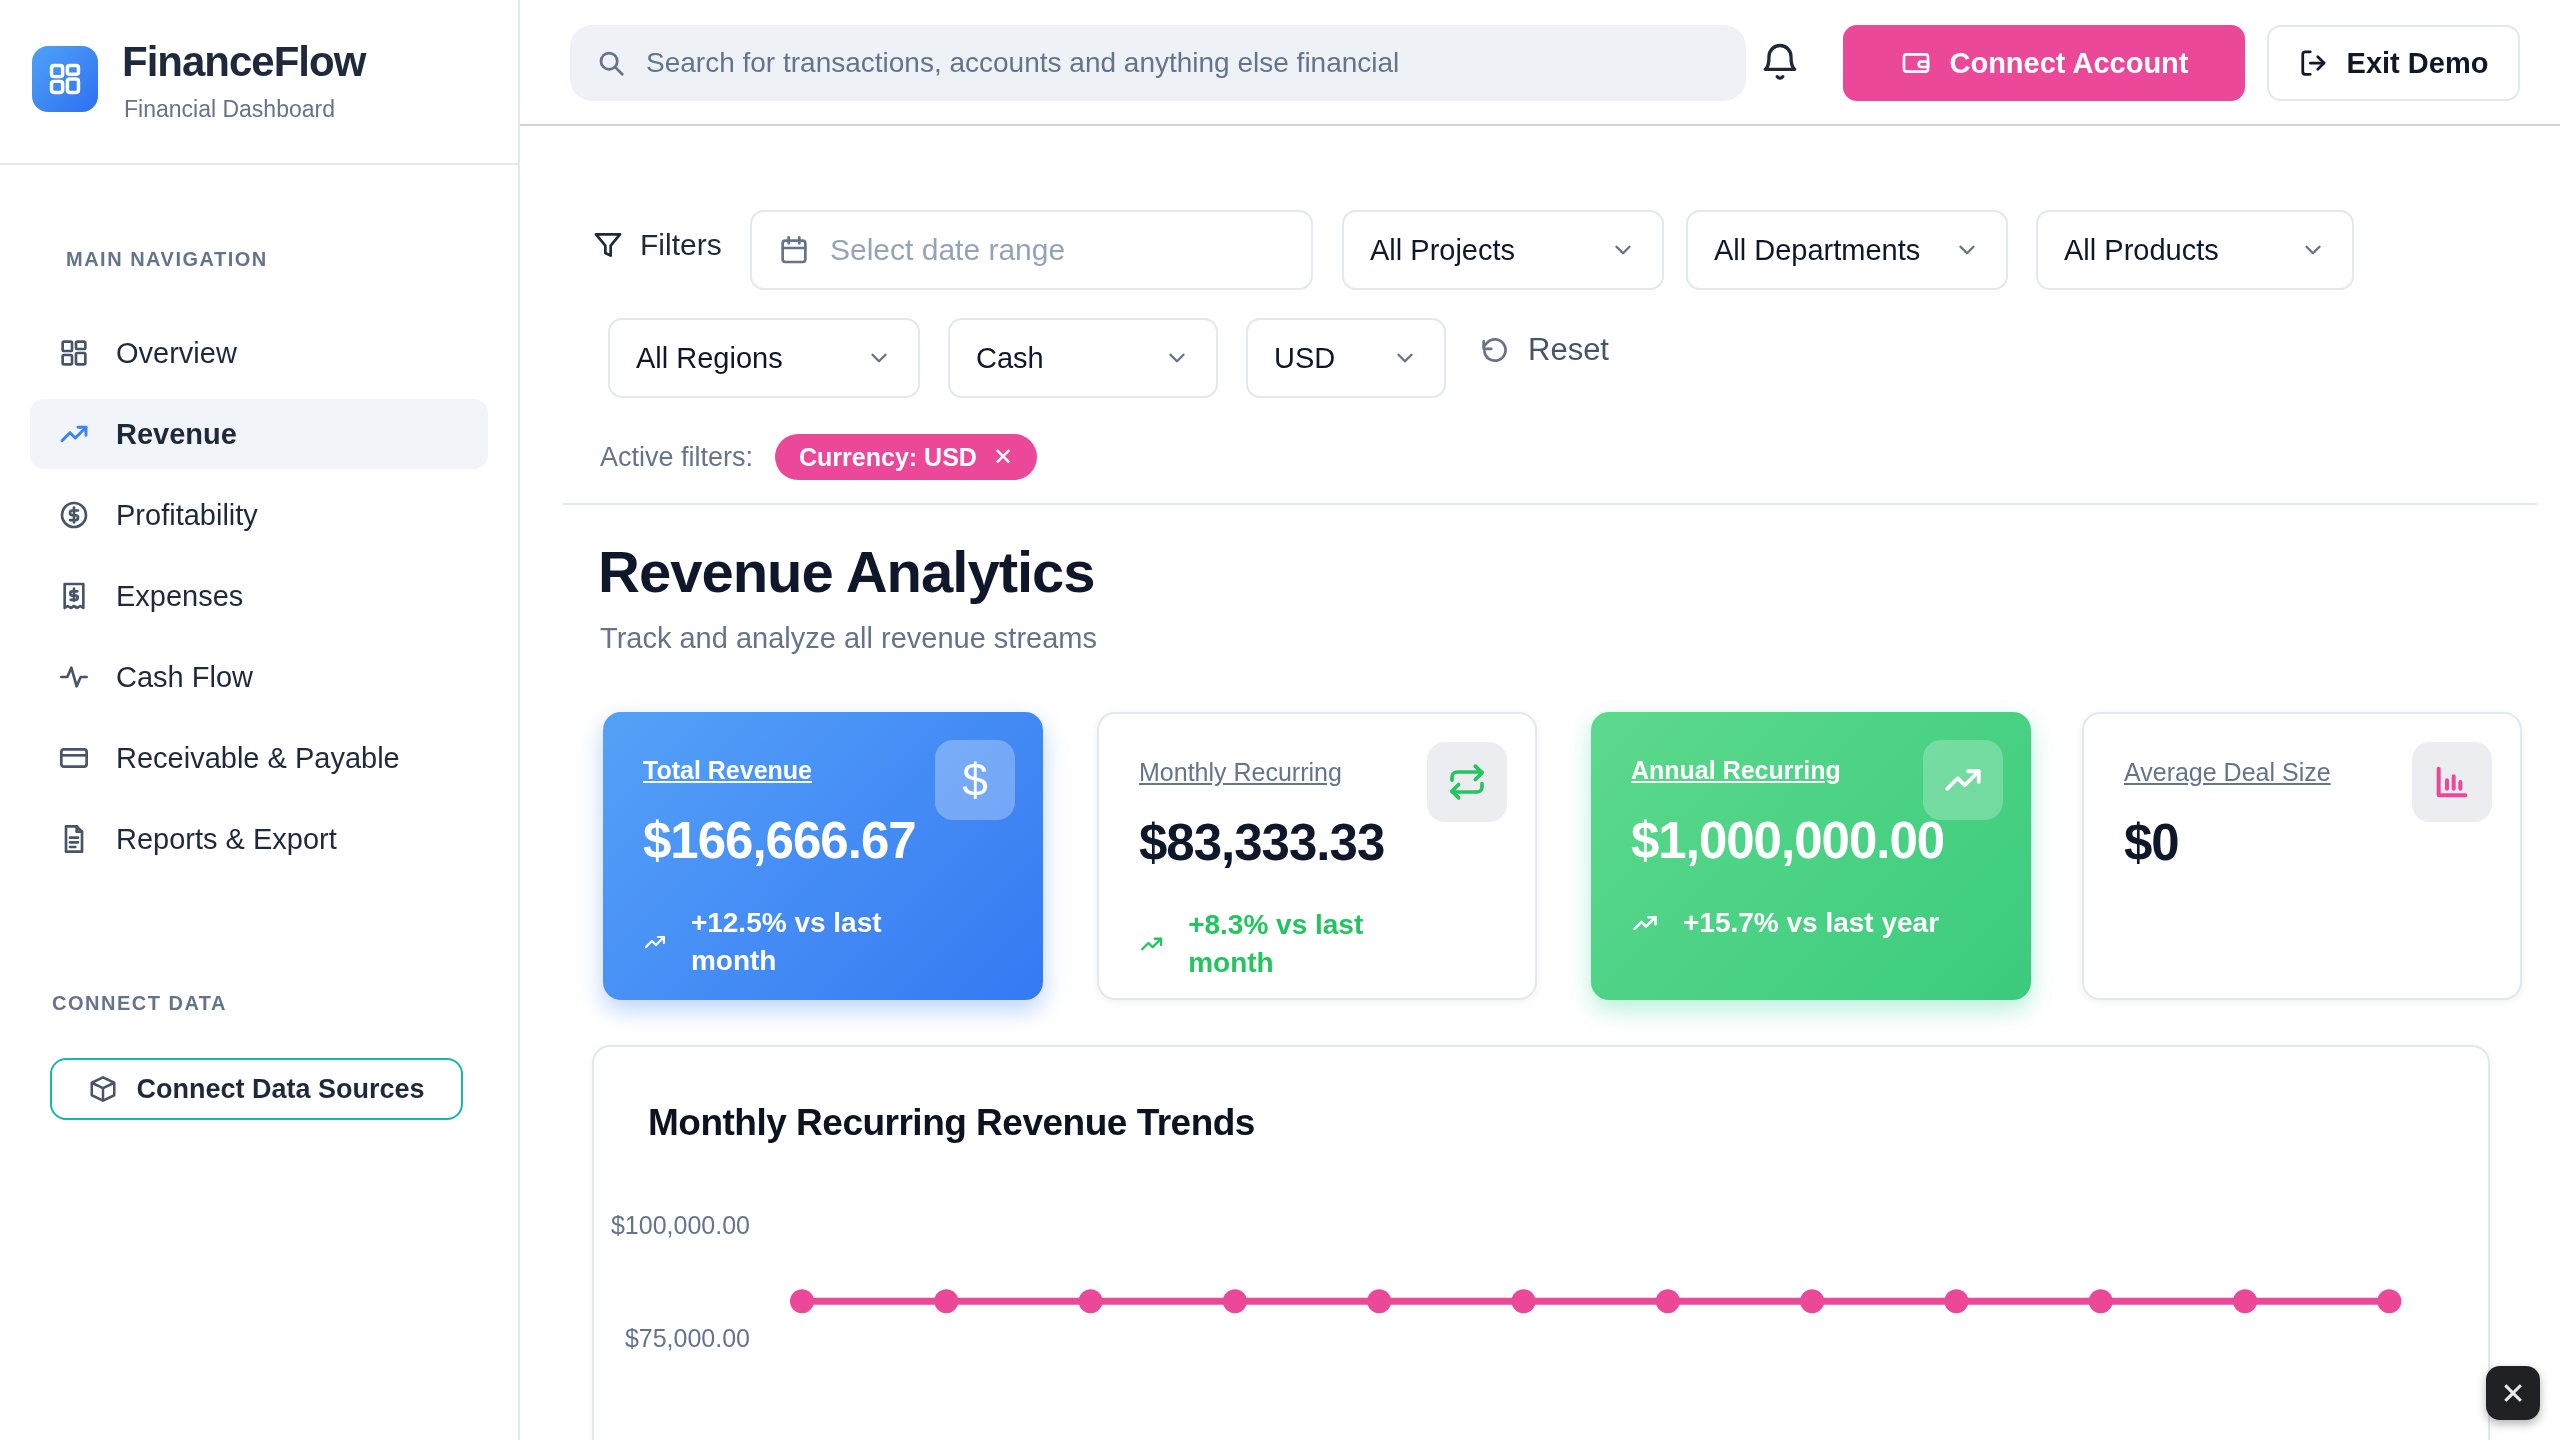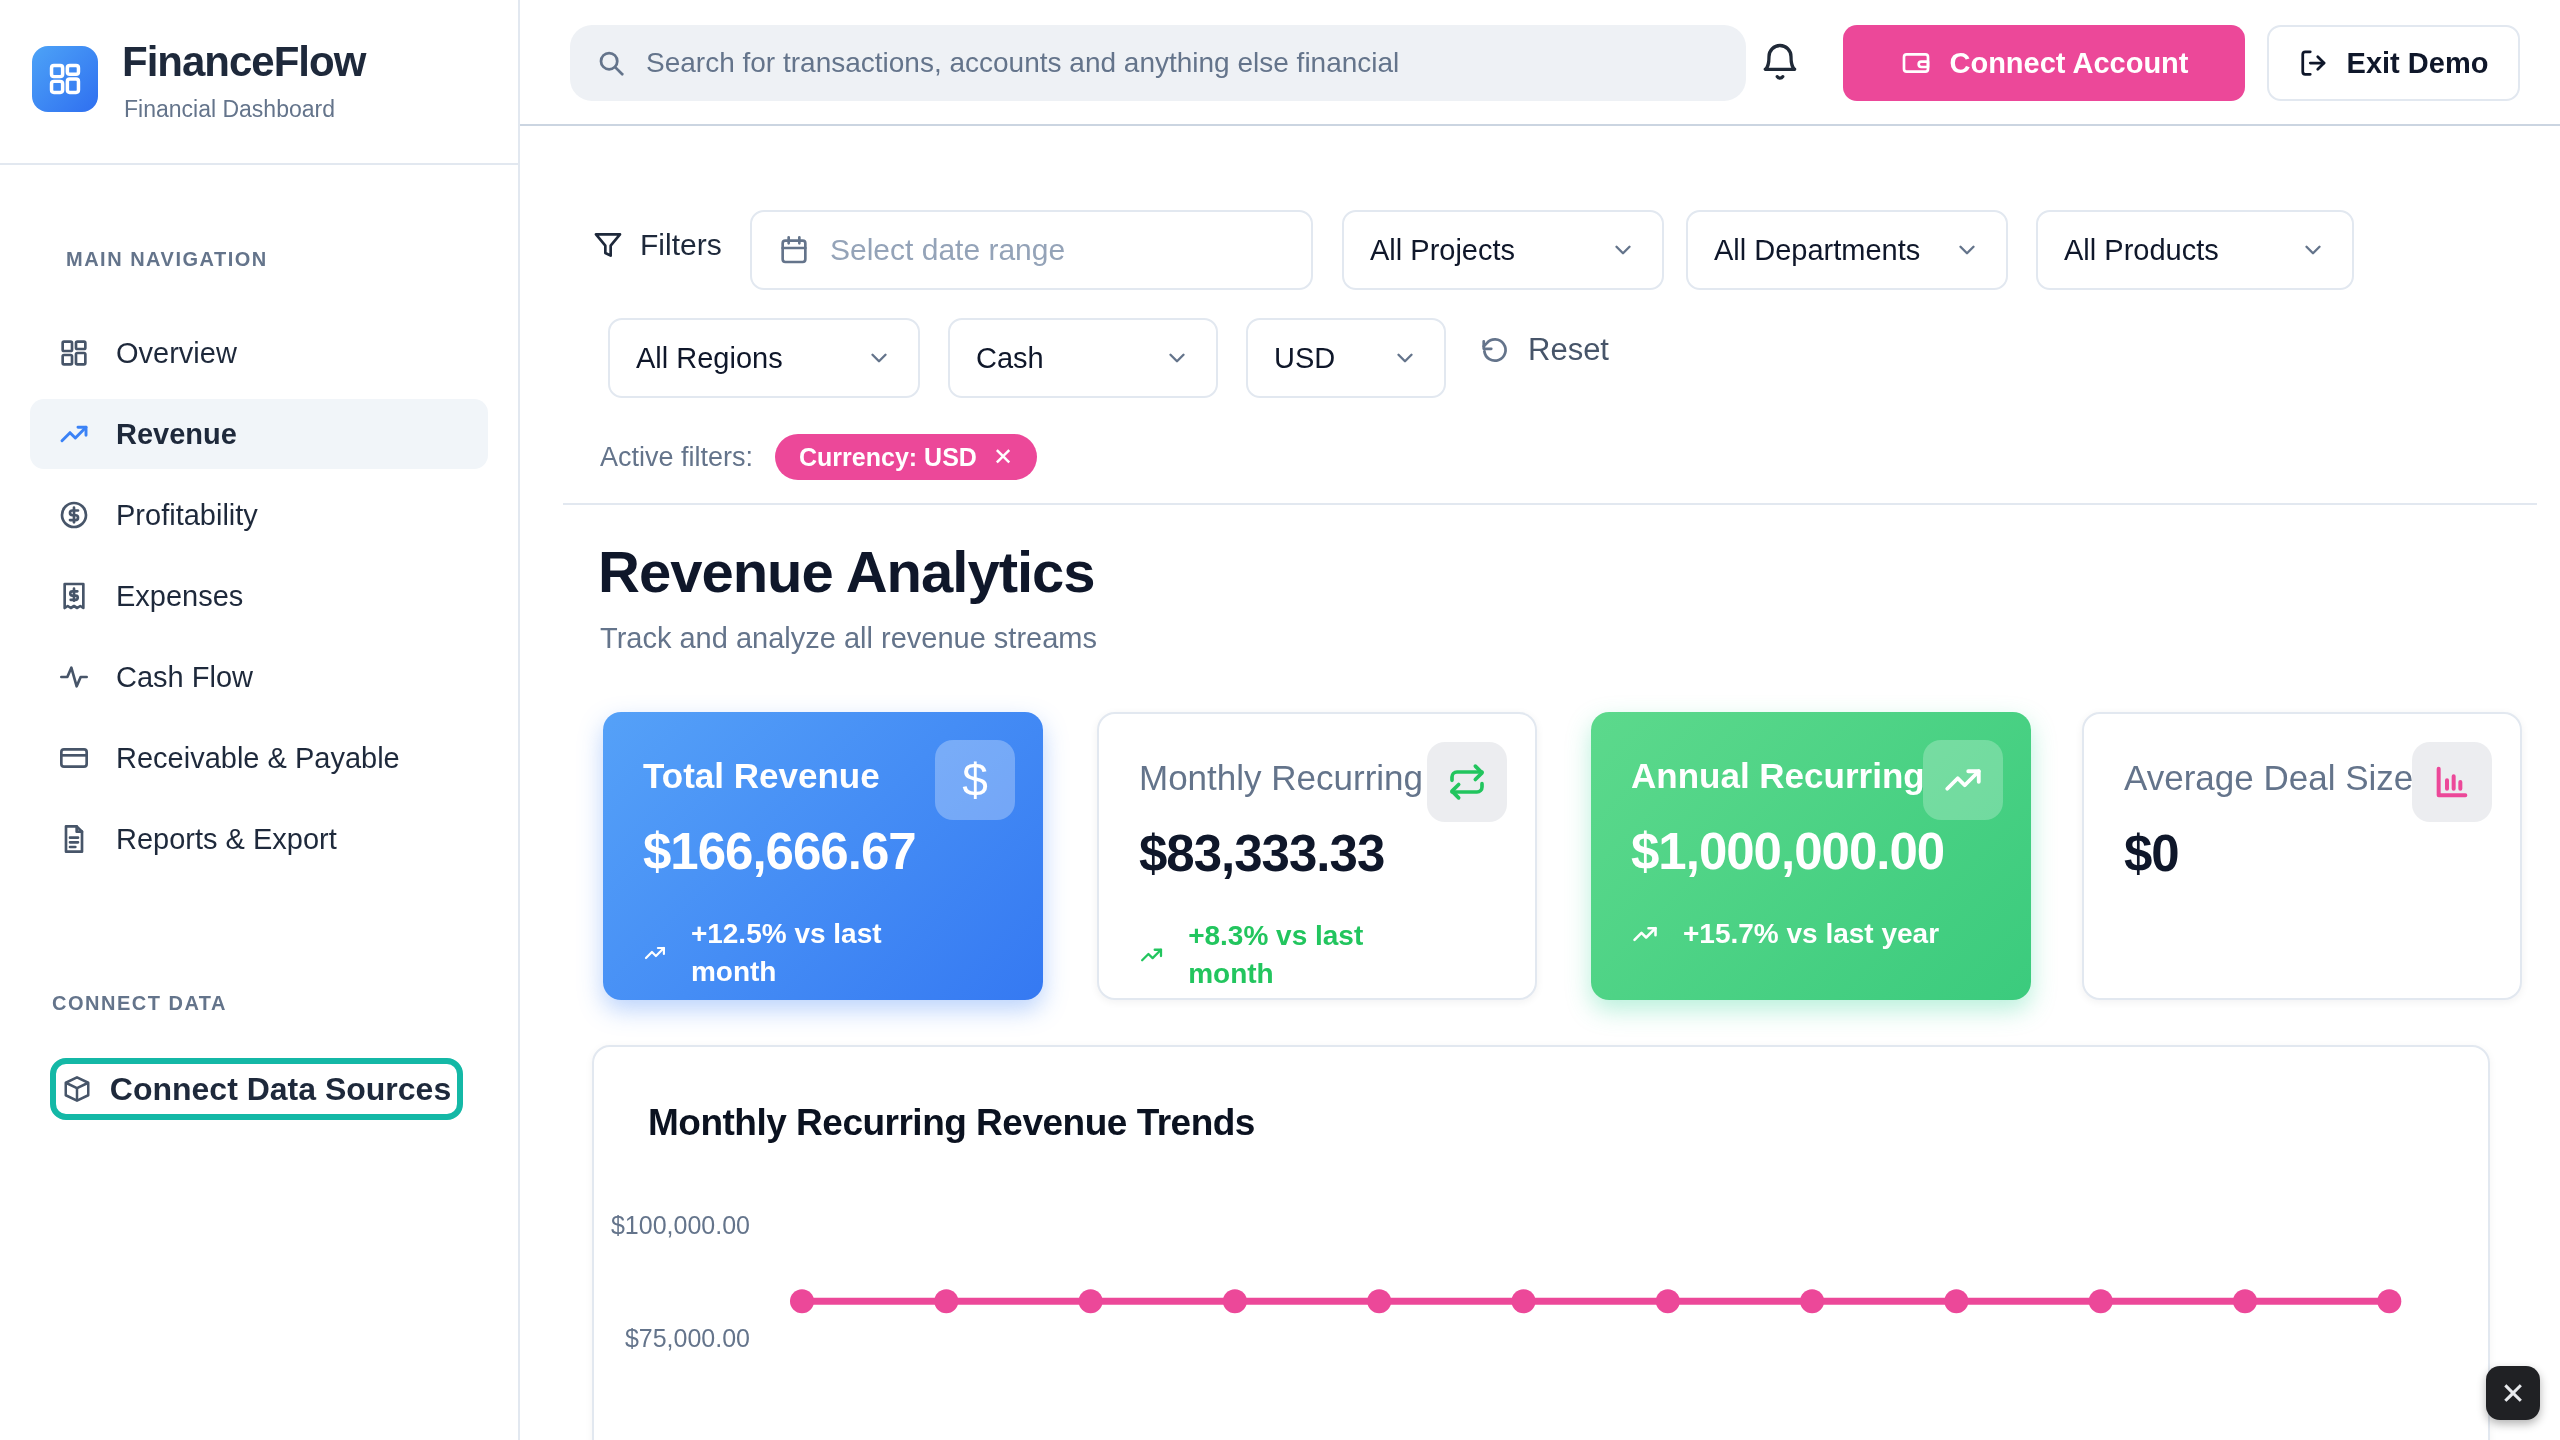--- a/index.html
+++ b/index.html
@@ -14,23 +14,23 @@
     background:linear-gradient(135deg,#4da3f7,#2f6ff0); display:flex; align-items:center; justify-content:center; }
   .brand-title { left:122px; top:38px; font-size:42px; font-weight:700; color:#1e293b; letter-spacing:-1px; }
   .brand-sub { left:124px; top:96px; font-size:23px; color:#64748b; }
   .side-divider { left:0; top:163px; width:520px; height:2px; background:#e2e8f0; }
   .section-label { font-size:20px; font-weight:700; letter-spacing:1.5px; color:#64748b; }
   #nav { left:30px; top:318px; width:458px; display:flex; flex-direction:column; gap:11px; }
   .nav-item { display:flex; align-items:center; gap:26px; height:70px; padding:0 28px;
     border-radius:14px; font-size:29px; font-weight:500; color:#1e293b; cursor:pointer; }
   .nav-item svg { flex:0 0 auto; }
   .nav-item.active { background:#f1f5f9; font-weight:600; }
-  .connect-btn { left:50px; top:1058px; width:413px; height:62px; border:6px solid #14b8a6;
+  .connect-btn { left:50px; top:1058px; width:413px; height:62px; border:2px solid #14b8a6;
     border-radius:16px; background:#fff; display:flex; align-items:center; justify-content:center;
-    gap:18px; font-size:32px; font-weight:600; color:#1e293b; cursor:pointer; }
+    gap:18px; font-size:27px; font-weight:600; color:#1e293b; cursor:pointer; }
 
   
   #topbar { left:520px; top:0; width:2040px; height:126px; background:#fff;
     border-bottom:2px solid #cbd5e1; }
   .search-box { left:50px; top:25px; width:1176px; height:76px; background:#eef1f5;
     border-radius:22px; display:flex; align-items:center; gap:20px; padding:0 26px; }
   .search-box input { border:none; outline:none; background:transparent; flex:1;
     font-size:28px; color:#334155; font-family:"Liberation Sans",sans-serif; }
   .search-box input::placeholder { color:#64748b; }
   .bell-wrap { left:1238px; top:40px; width:48px; height:48px; cursor:pointer; }
@@ -62,21 +62,21 @@
   .page-title { left:598px; top:538px; font-size:58px; font-weight:800; color:#0f172a; letter-spacing:-1px; }
   .page-sub { left:600px; top:622px; font-size:29px; color:#64748b; }
 
   
   .card { top:712px; width:440px; height:288px; border-radius:18px; padding:44px 40px; }
   .card.white { background:#fff; border:2px solid #e2e8f0; box-shadow:0 2px 8px rgba(15,23,42,.06); }
   .card.blue { background:linear-gradient(135deg,#55a1f8,#3579f2); color:#fff;
     box-shadow:0 10px 24px rgba(59,130,246,.35); }
   .card.green { background:linear-gradient(135deg,#5cd98c,#3bcb7d); color:#fff;
     box-shadow:0 10px 24px rgba(52,211,153,.35); }
-  .card .m-title { font-size:35px; font-weight:600; }
+  .card .m-title { font-size:25px; font-weight:600;text-decoration:underline; }
   .card.white .m-title { color:#64748b; font-weight:500; }
   .card .m-value { font-size:51px; font-weight:800; margin-top:26px; letter-spacing:-1px; }
   .card.white .m-value { color:#0f172a; }
   .card .m-trend { display:flex; align-items:center; gap:24px; margin-top:34px;
     font-size:28px; font-weight:700; width:290px; line-height:1.35; }
   .card.white .m-trend { color:#22c55e; }
   .icon-badge { position:absolute; top:28px; right:28px; width:80px; height:80px;
     border-radius:18px; display:flex; align-items:center; justify-content:center; }
   .card.blue .icon-badge { background:rgba(255,255,255,.28); }
   .card.green .icon-badge { background:rgba(255,255,255,.24); }

